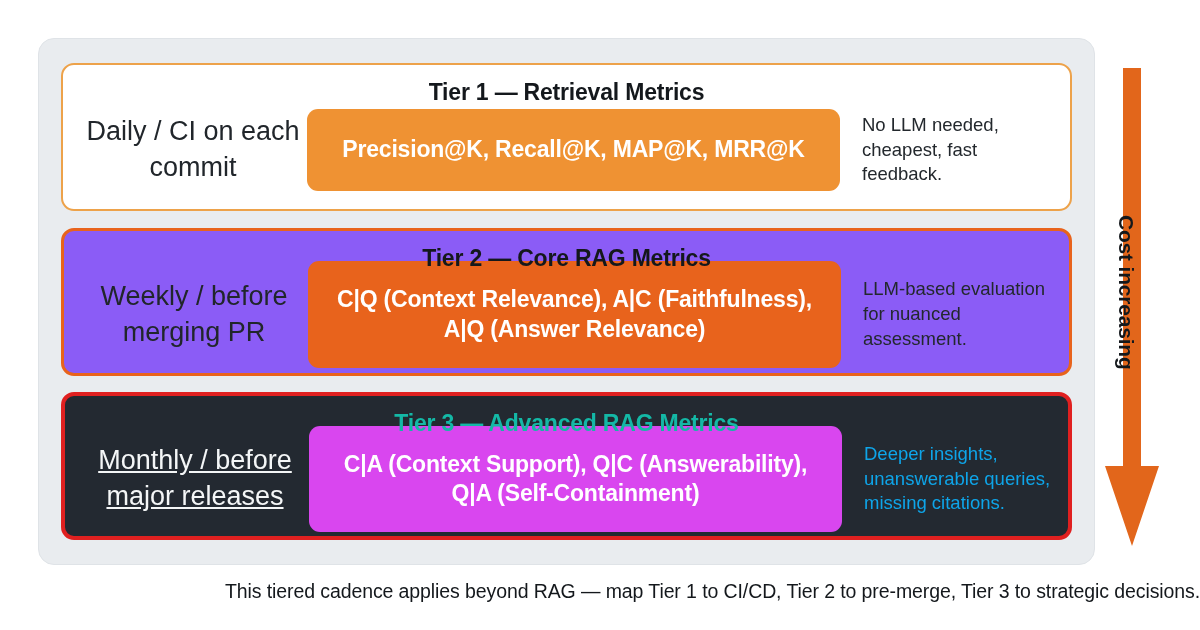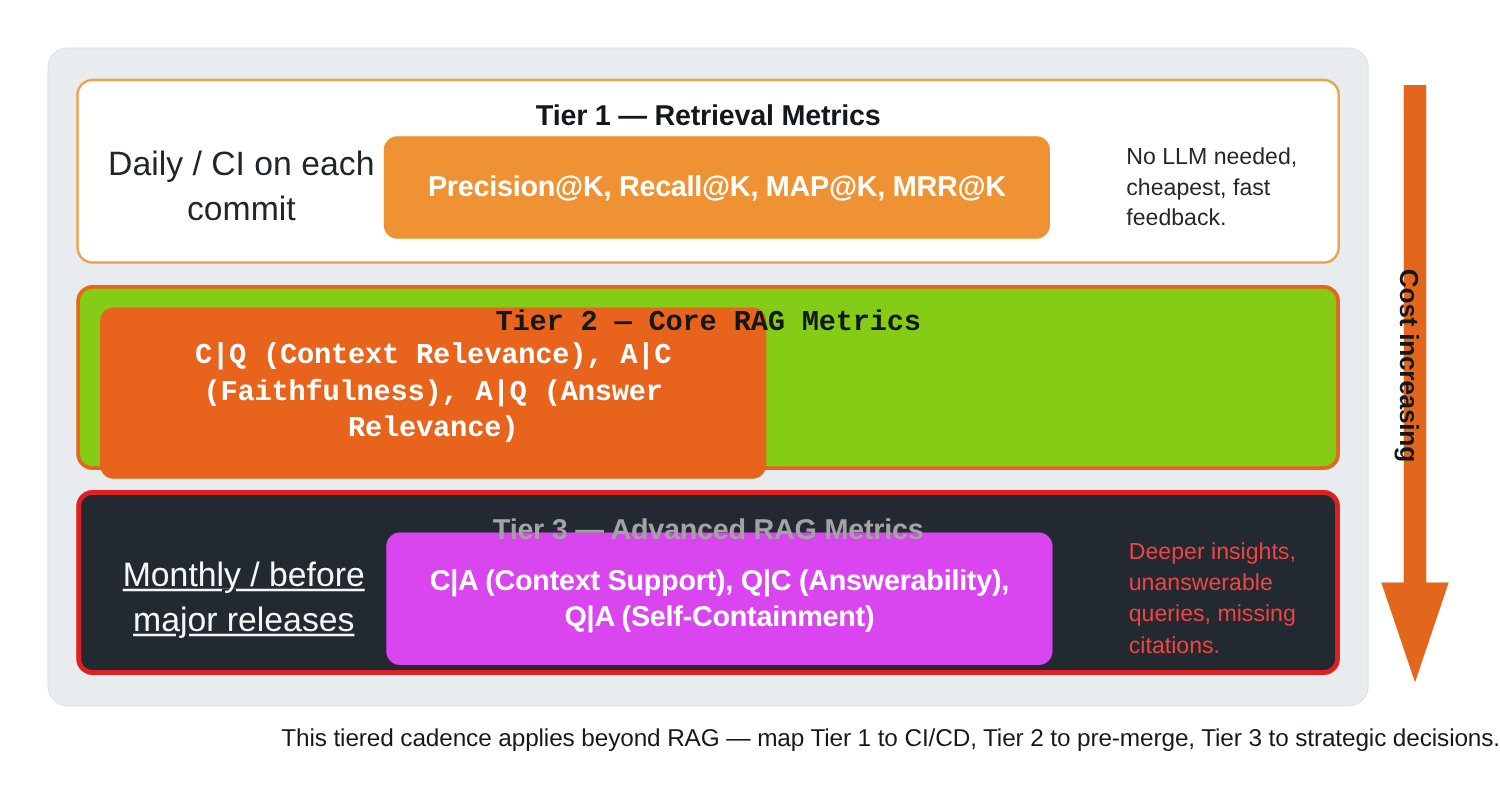--- a/index.html
+++ b/index.html
@@ -45,41 +45,40 @@
     border-radius: 13px;
     display: flex;
     align-items: center;
     padding: 0 16px;
   }
   .tier-1 {
     background: #ffffff;
     border: 2px solid #eda24a;
   }
   .tier-2 {
-    background: #84cc16;
+    background: #8b5cf6;
     border: 3px solid #e8631c;
-    font-family: Liberation Mono, monospace;
   }
   .tier-3 {
     background: #232931;
     border: 4px solid #e02020;
   }
 
   .tier-title {
     position: absolute;
     top: 14px;
     left: 0;
     right: 0;
     text-align: center;
     font-size: 23px;
     font-weight: bold;
     letter-spacing: -0.2px;
     color: #14181c;
   }
-  .tier-3 .tier-title { color: #a3a3a3; }
+  .tier-3 .tier-title { color: #14b8a6; }
 
   .cadence {
     width: 228px;
     flex: 0 0 228px;
     text-align: center;
     font-size: 27px;
     line-height: 1.32;
     color: #21262b;
     padding-top: 26px;
   }
@@ -107,23 +106,22 @@
   .pill-2 { background: #e8631c; }
   .pill-3 { background: #d946ef; }
 
   .note {
     flex: 1 1 auto;
     padding-left: 22px;
     padding-top: 26px;
     font-size: 18.5px;
     line-height: 1.34;
     color: #23282d;
-    margin-left: 39px;
   }
-  .tier-3 .note { color: #ef4444; }
+  .tier-3 .note { color: #0ea5e9; }
 
   
   .arrow {
     position: absolute;
     left: 1104px;
     top: 68px;
     width: 58px;
     height: 480px;
   }
   .arrow-label {
@@ -161,21 +159,23 @@
 
     <div class="tier tier-1">
       <div class="tier-title">Tier 1 — Retrieval Metrics</div>
       <div class="cadence">Daily / CI on each commit</div>
       <div class="pill pill-1">Precision@K, Recall@K, MAP@K, MRR@K</div>
       <div class="note">No LLM needed, cheapest, fast feedback.</div>
     </div>
 
     <div class="tier tier-2">
       <div class="tier-title">Tier 2 — Core RAG Metrics</div>
+      <div class="cadence">Weekly / before merging PR</div>
       <div class="pill pill-2">C|Q (Context Relevance), A|C (Faithfulness), A|Q (Answer Relevance)</div>
+      <div class="note">LLM-based evaluation for nuanced assessment.</div>
     </div>
 
     <div class="tier tier-3">
       <div class="tier-title">Tier 3 — Advanced RAG Metrics</div>
       <div class="cadence">Monthly / before major releases</div>
       <div class="pill pill-3">C|A (Context Support), Q|C (Answerability), Q|A (Self-Containment)</div>
       <div class="note">Deeper insights, unanswerable queries, missing citations.</div>
     </div>
 
   </div>

